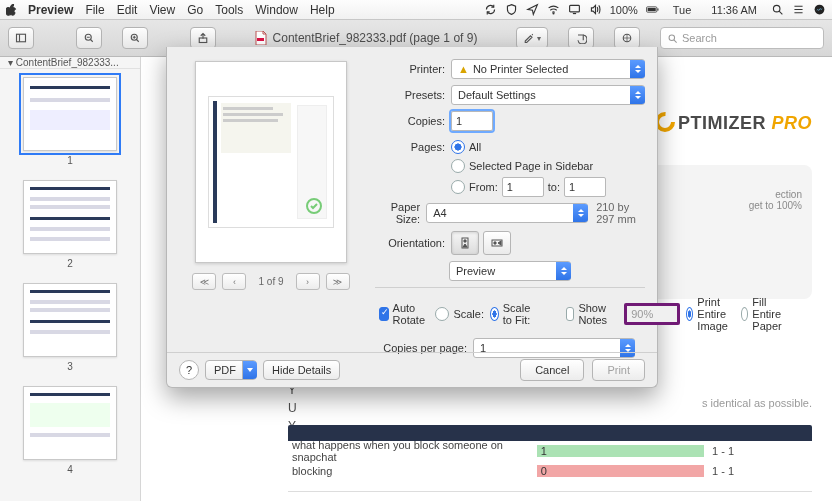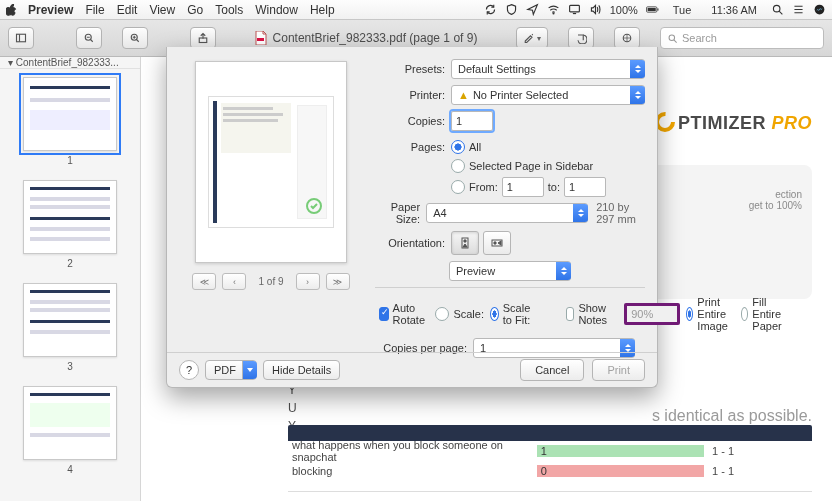--- a/index.html
+++ b/index.html
@@ -115,21 +115,21 @@
 }
 .brand .ring {
   display:inline-block; vertical-align:middle; margin-right:2px;
 }
 .brand .pro { color:#f0a500; font-style:italic; }
 .card {
   position:absolute; right:20px; top:108px; width:150px; height:100px;
   background:#f4f4f4; border-radius:8px; font-size:10px; color:#8a8a8a; padding:24px 10px 10px;
 }
 .truncated-line {
-  position:absolute; color:#9a9a9a; font-size:16px;margin-top:10px;
+  position:absolute; color:#9a9a9a; font-size:11px;
 }
 
 .body-text { position:absolute; left: 147px; top: 270px; font-size:12px; color:#4d4d4d; line-height:18px; }
 .keyword-table {
   position:absolute; left:147px; right:20px; top: 368px;
 }
 .kw-head { height:16px; background:#27324a; border-radius:2px 2px 0 0; }
 .kw-row { display:flex; align-items:center; font-size:11px; height:20px; }
 .kw-row .c1 { flex: 1.2; padding-left:4px; color:#444;}
 .kw-row .c2 { flex: 0.8; padding-left:4px;}
@@ -459,33 +459,33 @@
       <span class="navbtn">≪</span>
       <span class="navbtn">‹</span>
       <span style="margin:0 6px">1 of 9</span>
       <span class="navbtn">›</span>
       <span class="navbtn">≫</span>
     </div>
   </div>
 
   <div class="form">
     <div class="form-row">
-      <div class="label">Presets:</div>
-      <div class="select">
-          <span class="sel-text">Default Settings</span>
-          <span class="stepper"></span>
-        </div>
-    </div>
-    <div class="form-row">
       <div class="label">Printer:</div>
       <div class="select">
         <span style="color:#d9a400;margin-right:4px">▲</span>
         <span class="sel-text">No Printer Selected</span>
           <span class="stepper"></span>
       </div>
+    </div>
+    <div class="form-row">
+      <div class="label">Presets:</div>
+      <div class="select">
+          <span class="sel-text">Default Settings</span>
+          <span class="stepper"></span>
+        </div>
     </div>
     <div class="form-row" style="margin-top:4px">
       <div class="label">Copies:</div>
       <div class="numfield focus">
           <span>1</span>
         </div>
     </div>
     <div class="form-row" style="margin-bottom:2px">
       <div class="label">Pages:</div>
       <div class="opt">

